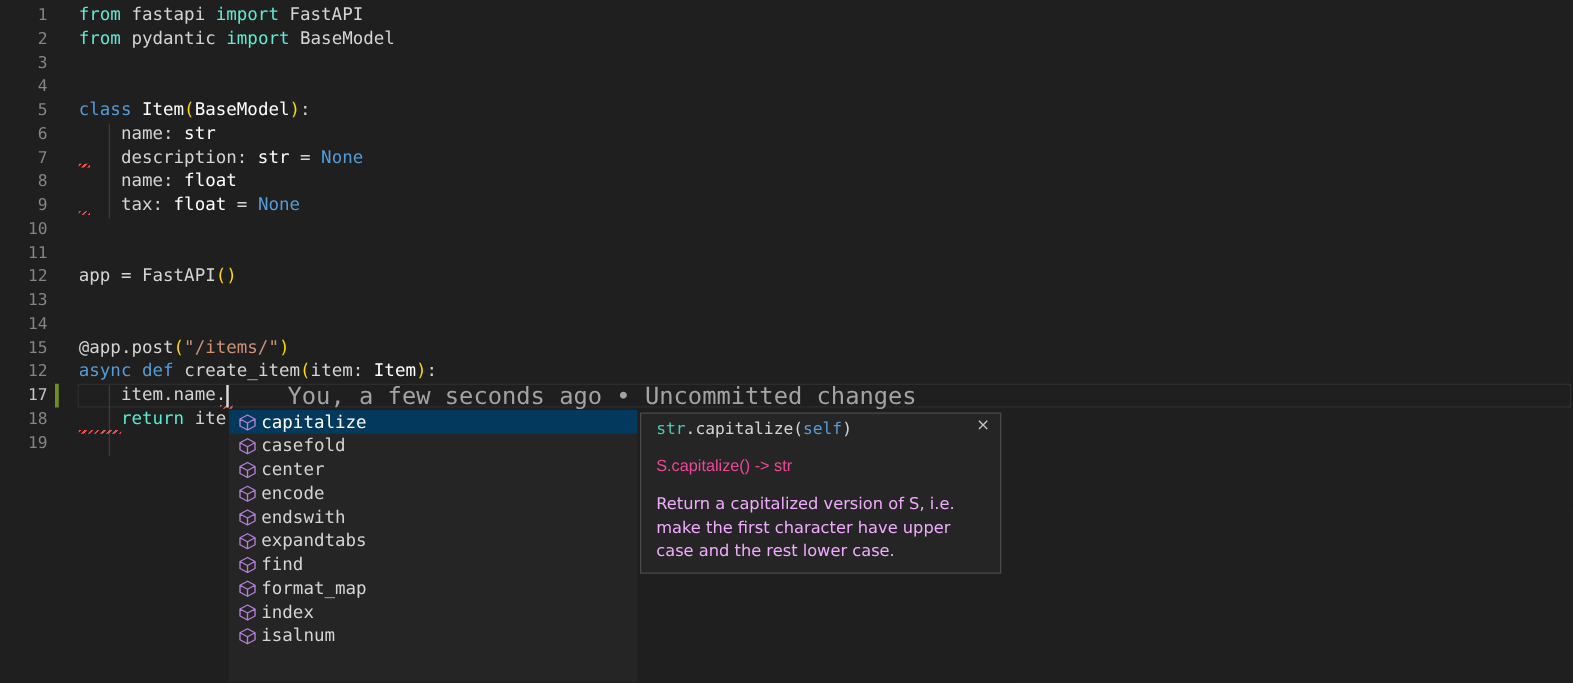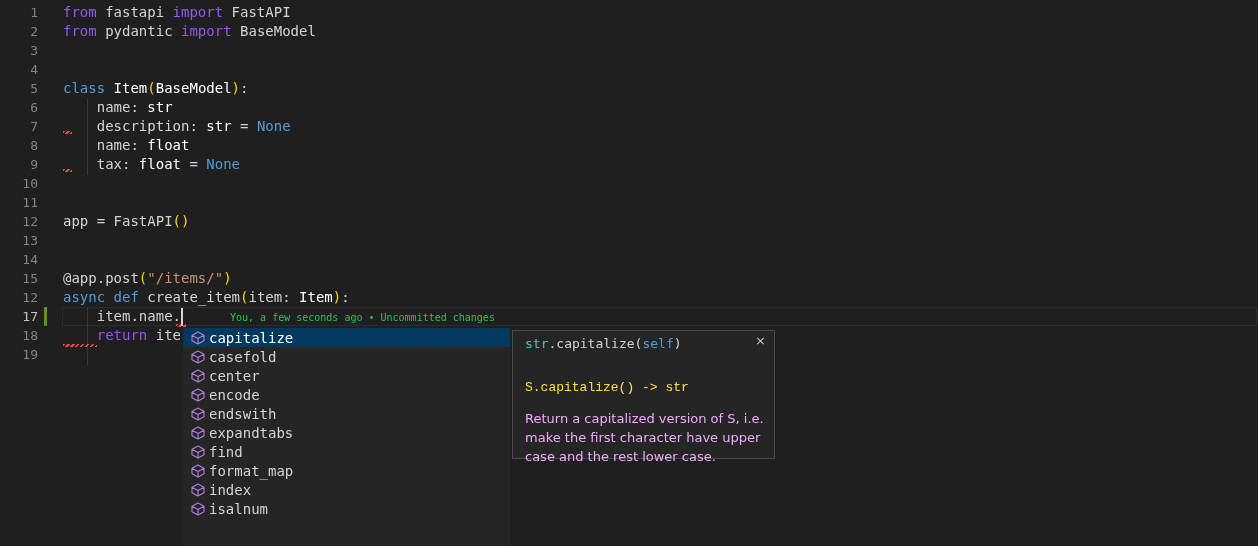--- a/index.html
+++ b/index.html
@@ -11,57 +11,57 @@
     font-family:"DejaVu Sans Mono", monospace;
     font-size:14px;
   }
   
   #code-lines{position:absolute;left:0;top:3px;width:100%;}
   .code-line{display:flex;height:19px;line-height:19px;}
   .ln-num{width:38px;flex:none;text-align:right;color:#858585;font-size:13px;user-select:none;}
   .ln-num.active{color:#c6c6c6;}
   .ln-txt{padding-left:25px;white-space:pre;color:#d4d4d4;}
   .tok-d{color:#d4d4d4}
-  .tok-kw{color:#8b5cf6}
+  .tok-kw{color:#5eead4}
   .tok-ctrl{color:#569cd6}
   .tok-type{color:#ffffff}
   .tok-br{color:#ffd700}
   .tok-str{color:#ce9178}
   
   .current-line-border{position:absolute;left:62px;top:307px;width:1195px;height:19px;
     border:1px solid #2d2d2d;box-sizing:border-box;pointer-events:none;}
   .gutter-added{position:absolute;left:44px;top:307px;width:3px;height:19px;background:#6b8e23;}
   .indent-guide{position:absolute;width:1px;background:#3a3a3a;left:87px;}
   #guide-class{top:99px;height:76px;}
   #guide-func{top:308px;height:57px;}
   .squiggle{position:absolute;height:3px;
     background:repeating-linear-gradient(135deg,#f14c4c 0 1.5px,transparent 1.5px 3.5px);}
   #sq-7{left:63px;top:131px;width:9px;}
   #sq-9{left:63px;top:169px;width:9px;}
   #sq-17{left:176px;top:324px;width:10px;}
   #sq-18{left:63px;top:344px;width:34px;}
   .cursor{position:absolute;left:181px;top:308px;width:2px;height:18px;background:#d8d8d8;}
   .blame{position:absolute;left:230px;top:308px;height:19px;line-height:19px;
-    color:#22c55e;font-size:10px;white-space:pre;}
+    color:#a3a3a3;font-size:19px;white-space:pre;}
   
   #suggest{position:absolute;left:183px;top:328px;width:327px;height:218px;
     background:#252526;overflow:hidden;z-index:5;}
   .sug-row{height:19px;display:flex;align-items:center;padding-left:8px;
     color:#d4d4d4;cursor:pointer;}
   .sug-row.selected{background:#04395e;color:#ffffff;}
   .sug-icon{width:14px;height:14px;flex:none;margin-right:4px;display:flex;align-items:center;}
   .sug-label{white-space:pre;}
   
-  #docpanel{position:absolute;left:512px;top:330px;width:263px;height:129px;
+  #docpanel{position:absolute;left:512px;top:330px;width:289px;height:129px;
     background:#252526;border:1px solid #4a4a4a;box-sizing:border-box;
     padding:5px 10px 0 12px;z-index:6;}
   .doc-sig{font-family:"DejaVu Sans Mono",monospace;font-size:13px;color:#d4d4d4;white-space:pre;}
   .sig-recv{color:#4ec9b0}
   .sig-param{color:#569cd6}
-  .doc-summary{margin-top:29px;font-family:Liberation Mono, monospace;font-size:13px;color:#fde047;}
+  .doc-summary{margin-top:14px;font-family:Liberation Sans, sans-serif;font-size:13px;color:#ec4899;}
   .doc-desc{margin-top:14px;font-family:"DejaVu Sans",sans-serif;font-size:13px;line-height:19px;color:#f0abfc;}
   .doc-close{position:absolute;top:2px;right:8px;color:#c5c5c5;font-size:13px;
     font-family:"DejaVu Sans",sans-serif;cursor:pointer;line-height:16px;}
 </style>
 </head>
 <body>
 
 <div id="editor">
 
   <div class="current-line-border"></div>

